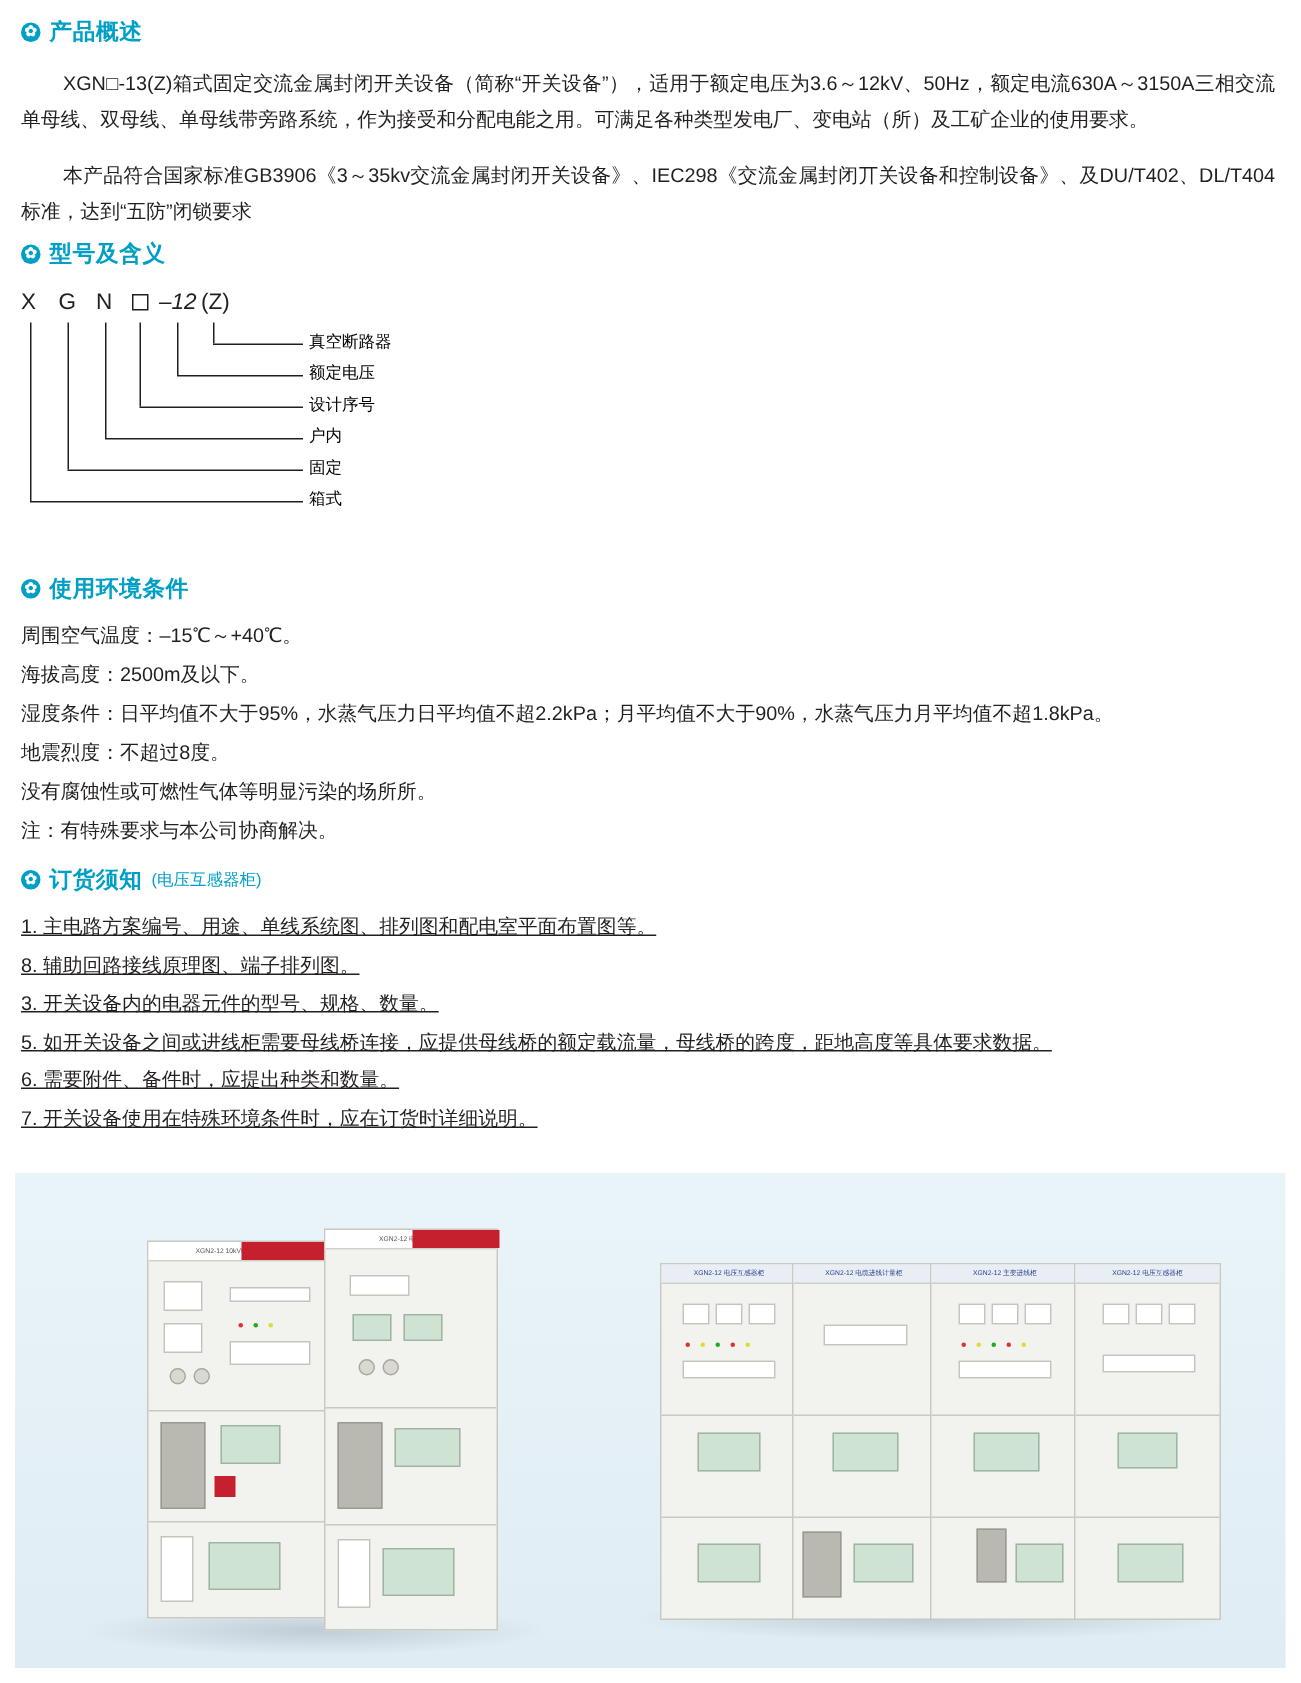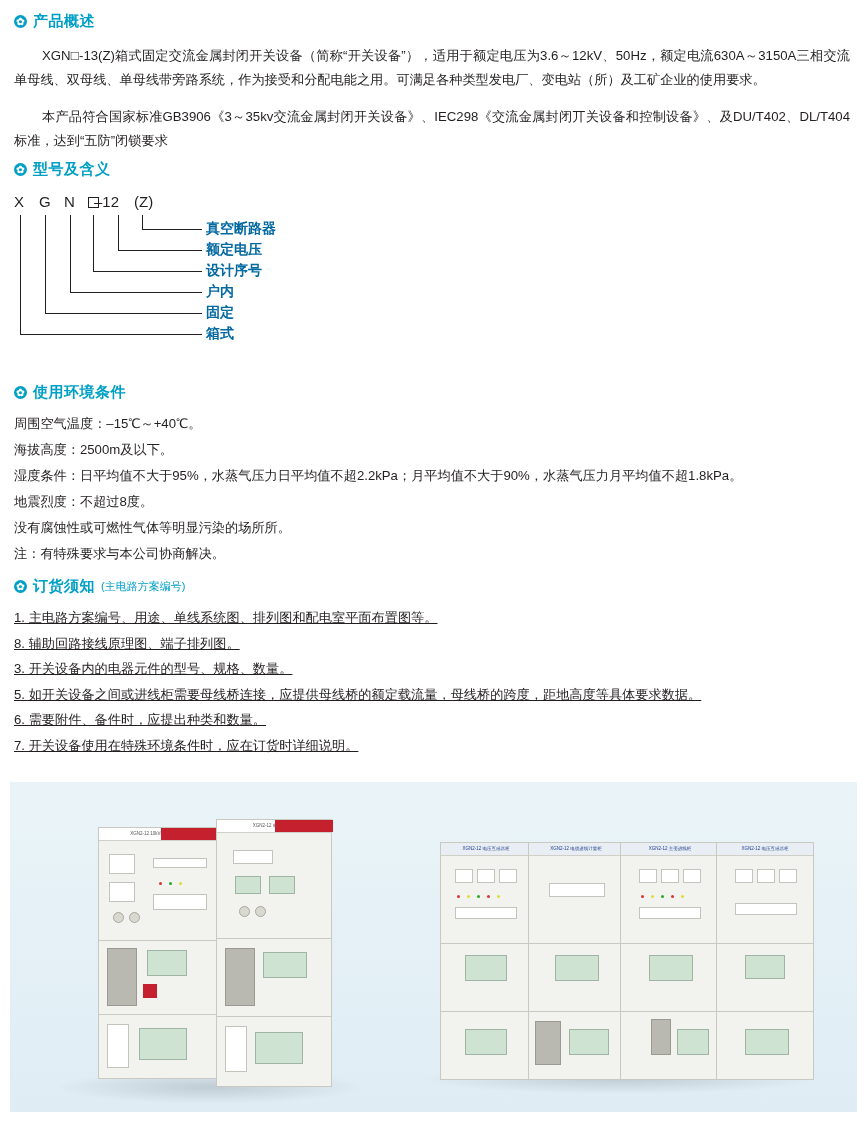--- a/index.html
+++ b/index.html
@@ -90,24 +90,23 @@
     width: 1px;
     background: #231f20;
   }
   .hline {
     position: absolute;
     height: 1px;
     background: #231f20;
   }
   .mlabel {
     position: absolute;
-    font-size: 14px;
-    color: #0369a1;
+    font-size: 11px;
+    color: #000000;
     white-space: nowrap;
-    font-weight: bold;
   }
   .sqbox {
     display: inline-block;
     width: 9px;
     height: 9px;
     border: 1px solid #231f20;
     vertical-align: middle;
     margin: 0 1px 2px 1px;
   }
 
@@ -207,21 +206,21 @@
       <span class="bullet">✿</span>
       <span class="title">型号及含义</span>
     </div>
 
     <div class="model-box">
 
       <div class="model-code" style="left:0px;  top:0px;">X</div>
       <div class="model-code" style="left:25px; top:0px;">G</div>
       <div class="model-code" style="left:50px; top:0px;">N</div>
       <div class="model-code" style="left:73px; top:0px;"><span class="sqbox"></span></div>
-      <div class="model-code" style="left:80px; top:0px;">–12</div>
+      <div class="model-code" style="left:92px; top:0px;font-style:italic;">–12</div>
       <div class="model-code" style="left:120px;top:0px;">(Z)</div>
 
       <div class="vline" style="left:128px; top:22px; height:14px;"></div>
       <div class="hline" style="left:128px; top:36px; width:60px;"></div>
       <div class="mlabel" style="left:192px; top:27px;">真空断路器</div>
 
       <div class="vline" style="left:104px; top:22px; height:35px;"></div>
       <div class="hline" style="left:104px; top:57px; width:84px;"></div>
       <div class="mlabel" style="left:192px; top:48px;">额定电压</div>
 
@@ -255,21 +254,21 @@
       <div class="line">地震烈度：不超过8度。</div>
       <div class="line">没有腐蚀性或可燃性气体等明显污染的场所所。</div>
       <div class="line">注：有特殊要求与本公司协商解决。</div>
     </div>
   </div>
 
   <div id="s4">
     <div class="sec-head">
       <span class="bullet">✿</span>
       <span class="title">订货须知</span>
-      <span class="sub">(主电路方案编号)</span>
+      <span class="sub">(电压互感器柜)</span>
     </div>
     <div class="lines">
       <div class="line">1. 主电路方案编号、用途、单线系统图、排列图和配电室平面布置图等。</div>
       <div class="line">8. 辅助回路接线原理图、端子排列图。</div>
       <div class="line">3. 开关设备内的电器元件的型号、规格、数量。</div>
       <div class="line">5. 如开关设备之间或进线柜需要母线桥连接，应提供母线桥的额定载流量，母线桥的跨度，距地高度等具体要求数据。</div>
       <div class="line">6. 需要附件、备件时，应提出种类和数量。</div>
       <div class="line">7. 开关设备使用在特殊环境条件时，应在订货时详细说明。</div>
     </div>
   </div>

